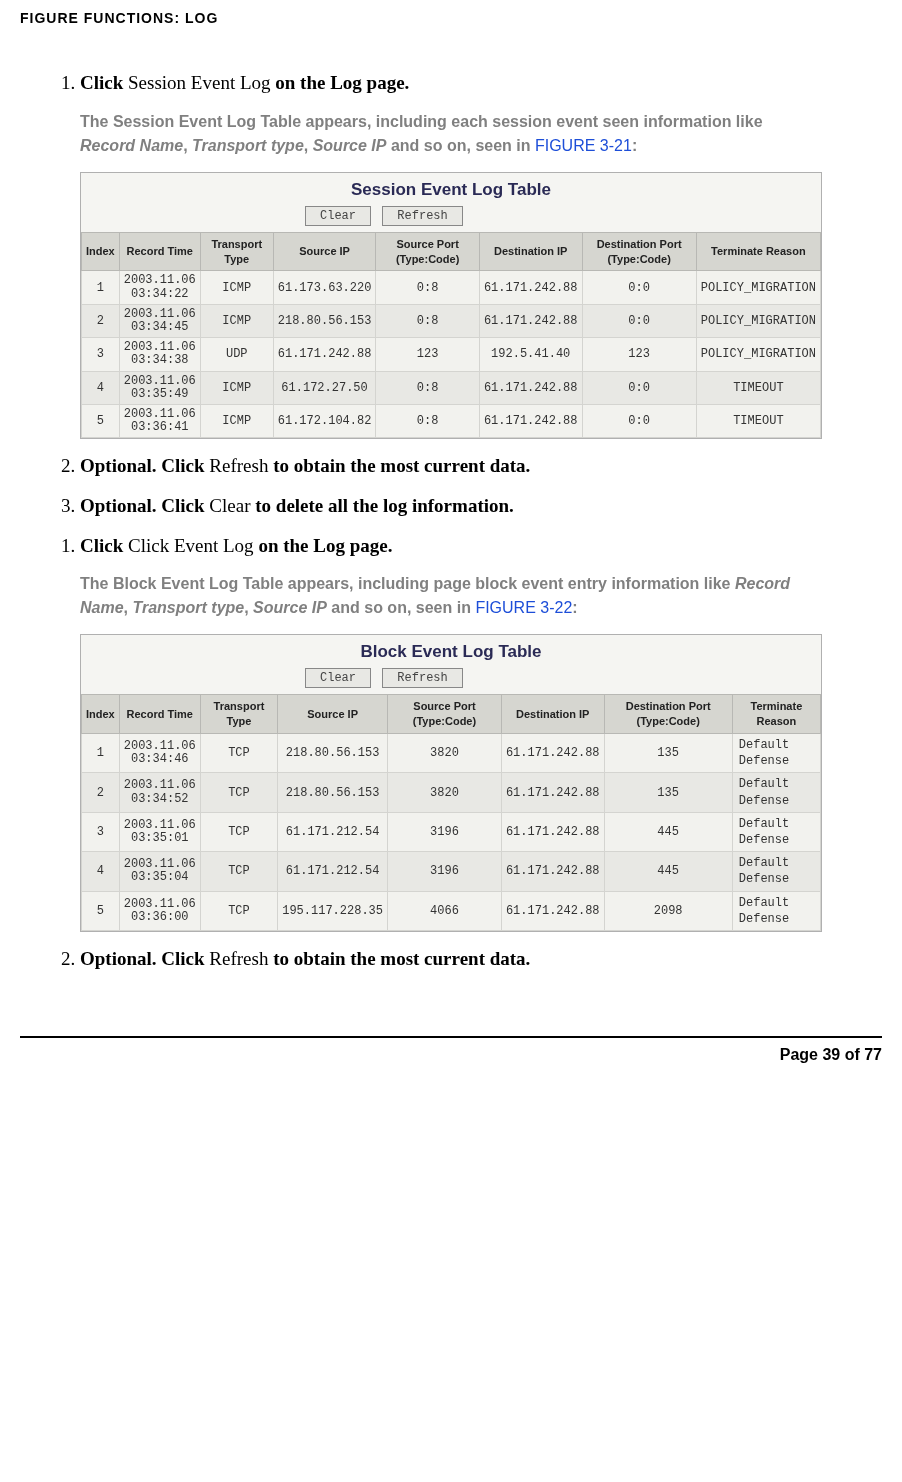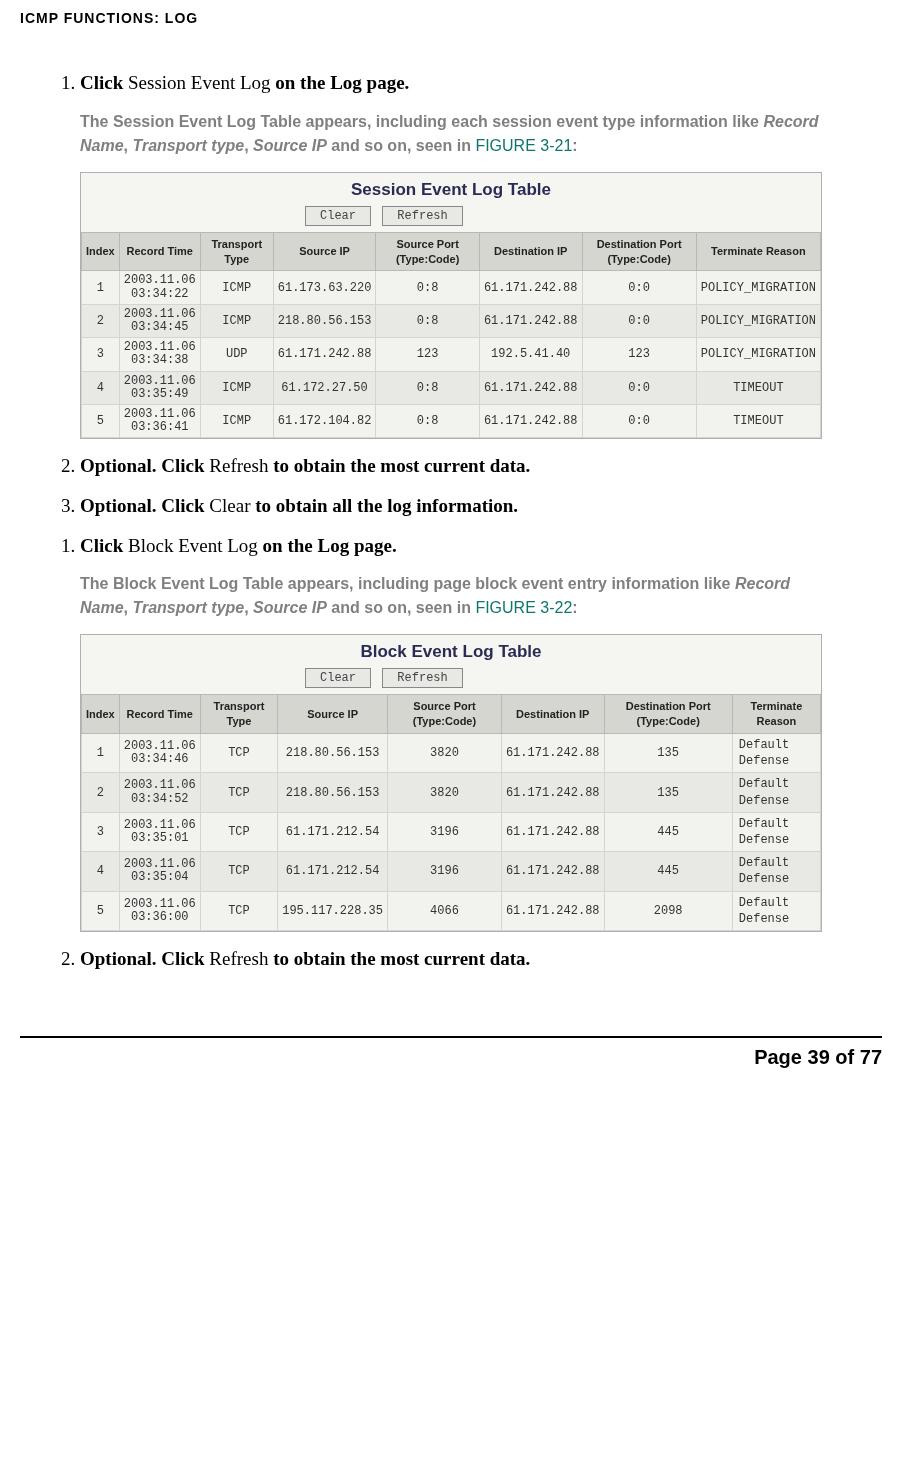--- a/index.html
+++ b/index.html
@@ -37,21 +37,21 @@
   .bold { font-weight: bold; }
   .desc {
     font-family: Verdana, Arial, sans-serif;
     font-size: 16px;
     color: #808080;
     font-weight: bold;
     line-height: 1.5;
     margin: 14px 0 14px 0;
   }
   .desc .italic { font-style: italic; text-align: right; }
-  .desc .figref { color: #0f766e; font-weight: normal; }
+  .desc .figref { color: #1d4ed8; font-weight: normal; }
   .figcaption {
     font-family: Verdana, Arial, sans-serif;
     font-size: 15px;
     color: #a0a0a0;
     margin: 10px 0 18px 0;
   }
   .figcaption .cap-strong { color: #808080; font-weight: bold; }
   
   .tablebox {
     border: 1px solid #b0b0b0;
@@ -109,37 +109,37 @@
   table.logtable tr.alt td {
     background: #e8e8e4;
   }
   table.logtable td.rt { line-height: 1.1; }
   .footer-line {
     border-top: 2px solid #000;
     margin: 30px 20px 0 20px;
     padding-top: 8px;
     text-align: right;
     font-family: Verdana, Arial, sans-serif;
-    font-size: 20px;
+    font-size: 16px;
     font-weight: bold;
   }
 </style>
 </head>
 <body>
 
 <div class="page">
-  <div class="header-title">ICMP FUNCTIONS: LOG</div>
+  <div class="header-title">FIGURE FUNCTIONS: LOG</div>
 
 
   <ol class="steps">
     <li>
       <span class="bold">Click </span><span>Session Event Log</span><span class="bold"> on the Log page.</span>
 
       <div class="desc">
-        <span>The Session Event Log Table appears, including each session event type information like </span><span class="italic">Record Name</span><span>, </span><span class="italic">Transport type</span><span>, </span><span class="italic">Source IP</span><span> and so on, seen in </span><span class="figref">FIGURE 3-21</span><span>:</span>
+        <span>The Session Event Log Table appears, including each session event seen information like </span><span class="italic">Record Name</span><span>, </span><span class="italic">Transport type</span><span>, </span><span class="italic">Source IP</span><span> and so on, seen in </span><span class="figref">FIGURE 3-21</span><span>:</span>
       </div>
 
       <div class="tablebox">
         <div class="tbl-title-row"><span class="tbl-title">Session Event Log Table</span></div>
         <div class="tbl-btn-row">
           <span class="tbl-btn">Clear</span>
           <span class="tbl-btn">Refresh</span>
         </div>
         <table class="logtable">
           <thead>
@@ -209,28 +209,28 @@
         </table>
       </div>
 
     </li>
 
     <li>
       <span class="bold">Optional. Click </span><span>Refresh</span><span class="bold"> to obtain the most current data.</span>
     </li>
 
     <li>
-      <span class="bold">Optional. Click </span><span>Clear</span><span class="bold"> to obtain all the log information.</span>
+      <span class="bold">Optional. Click </span><span>Clear</span><span class="bold"> to delete all the log information.</span>
     </li>
   </ol>
 
 
   <ol class="steps">
     <li>
-      <span class="bold">Click </span><span>Block Event Log</span><span class="bold"> on the Log page.</span>
+      <span class="bold">Click </span><span>Click Event Log</span><span class="bold"> on the Log page.</span>
 
       <div class="desc">
         <span>The Block Event Log Table appears, including page block event entry information like </span><span class="italic">Record Name</span><span>, </span><span class="italic">Transport type</span><span>, </span><span class="italic">Source IP</span><span> and so on, seen in </span><span class="figref">FIGURE 3-22</span><span>:</span>
       </div>
 
       <div class="tablebox">
         <div class="tbl-title-row"><span class="tbl-title">Block Event Log Table</span></div>
         <div class="tbl-btn-row">
           <span class="tbl-btn">Clear</span>
           <span class="tbl-btn">Refresh</span>

